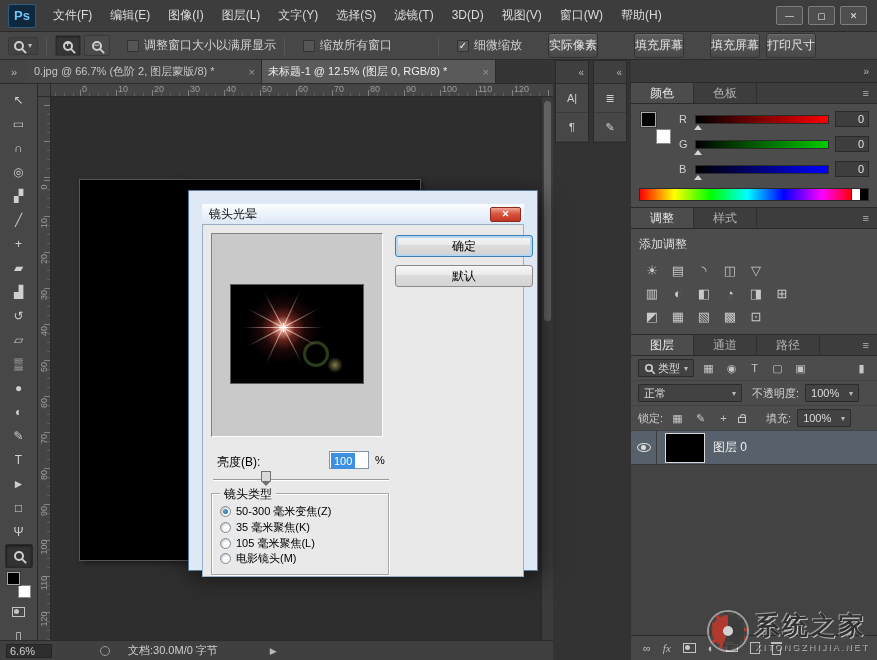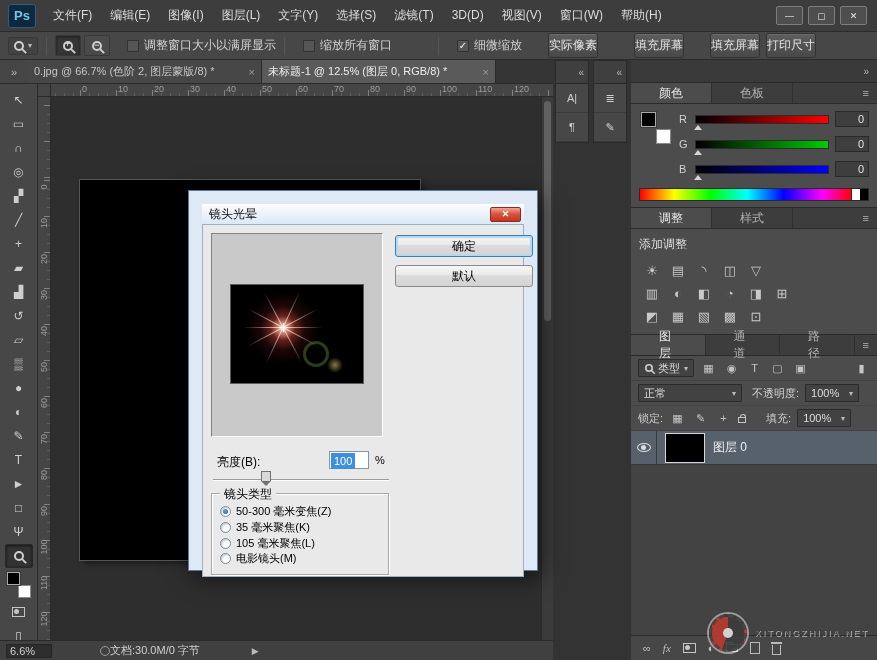--- a/index.html
+++ b/index.html
@@ -98,21 +98,21 @@
   .icon-dock { position:absolute; top:0; width:34px; background:#474747; border:1px solid #2a2a2a; }
   .icon-dock .dock-head { height:23px; background:#3f3f3f; border-bottom:1px solid #2a2a2a; color:#b5b5b5;
                           font-size:10px; display:flex; align-items:center; justify-content:flex-end; padding-right:4px; }
   .dock-cell { height:29px; display:flex; align-items:center; justify-content:center; color:#cfcfcf;
                font-size:11px; border-bottom:1px solid #3a3a3a; }
   .main-dock { position:absolute; left:78px; right:0; top:0; bottom:0; display:flex; flex-direction:column; }
   .main-head { height:23px; background:#3a3a3a; color:#b5b5b5; font-size:10px; display:flex;
                align-items:center; justify-content:flex-end; padding-right:8px; border-bottom:1px solid #2a2a2a; }
   .panel { background:#4c4c4c; border-bottom:1px solid #2a2a2a; }
   .ptabs { height:21px; background:#3d3d3d; display:flex; align-items:stretch; border-bottom:1px solid #2a2a2a; }
-  .ptab { padding:0 28px; display:flex; align-items:center; font-size:12px; color:#b0b0b0;
+  .ptab { padding:0 19px; display:flex; align-items:center; font-size:12px; color:#b0b0b0;
           border-right:1px solid #2f2f2f; }
   .ptab.active { background:#4c4c4c; color:#e6e6e6; }
   .pmenu { margin-left:auto; padding:0 8px; display:flex; align-items:center; color:#b5b5b5; font-size:11px; }
 
   
   .color-body { position:relative; height:103px; }
   .fgbg2 { position:absolute; left:8px; top:8px; width:32px; height:32px; }
   .fgbg2 .bg-sw { width:15px; height:15px; right:0; }
   .fgbg2 .fg-sw { width:15px; height:15px; }
   .ch-row { position:absolute; left:48px; right:8px; height:14px; display:flex; align-items:center; gap:6px; }
@@ -166,21 +166,21 @@
   .icon-trash { width:9px; height:10px; border:1px solid #bbb; border-top:none; position:relative;
                 display:inline-block; margin-top:3px; }
   .icon-trash::before { content:''; position:absolute; top:-3px; left:-2px; right:-2px; height:2px; background:#bbb; }
 
   
   .statusbar { position:absolute; left:0; bottom:0; width:553px; height:20px; background:#404040;
                border-top:1px solid #2a2a2a; display:flex; align-items:center; font-size:11px; color:#cfcfcf; }
   .zoom-box { width:46px; height:14px; background:#2e2e2e; border:1px solid #252525; margin-left:6px;
               padding:0 3px; line-height:13px; }
   .sb-dot { width:10px; height:10px; border-radius:50%; border:1px solid #999; margin-left:48px; }
-  .sb-doc { margin-left:0; }
+  .sb-doc { margin-left:18px; }
   .sb-arrow { margin-left:52px; font-size:9px; color:#bbb; }
 
   
   .dialog { position:absolute; left:188px; top:190px; width:350px; height:381px; background:#dfe9f5;
             border:1px solid #597a9b; padding:13px; box-shadow:3px 6px 22px rgba(0,0,0,.6); z-index:50; }
   .dlg-title { height:20px; display:flex; align-items:center; padding:0 3px 0 7px; font-size:12px;
                color:#111; background:linear-gradient(#fcfdff,#dbe8f6); }
   .dlg-close { margin-left:auto; width:31px; height:15px; background:linear-gradient(#f0a595,#d9553f 45%,#c03523);
                border:1px solid #8e2a20; border-radius:2px; color:#fff; font-size:9px; line-height:13px;
                text-align:center; font-weight:bold; }
@@ -620,17 +620,18 @@
           <span class="radio"></span>
           <span>电影镜头(M)</span>
         </div>
       </div>
     </div>
   </div>
 
   <div class="watermark">
     <div class="wm-gear"></div>
     <div class="wm-text">
+      <span class="wm-title">系统之家</span>
       <span class="wm-url">XITONGZHIJIA.NET</span>
     </div>
   </div>
 
 </div>
 
 </body></html>

